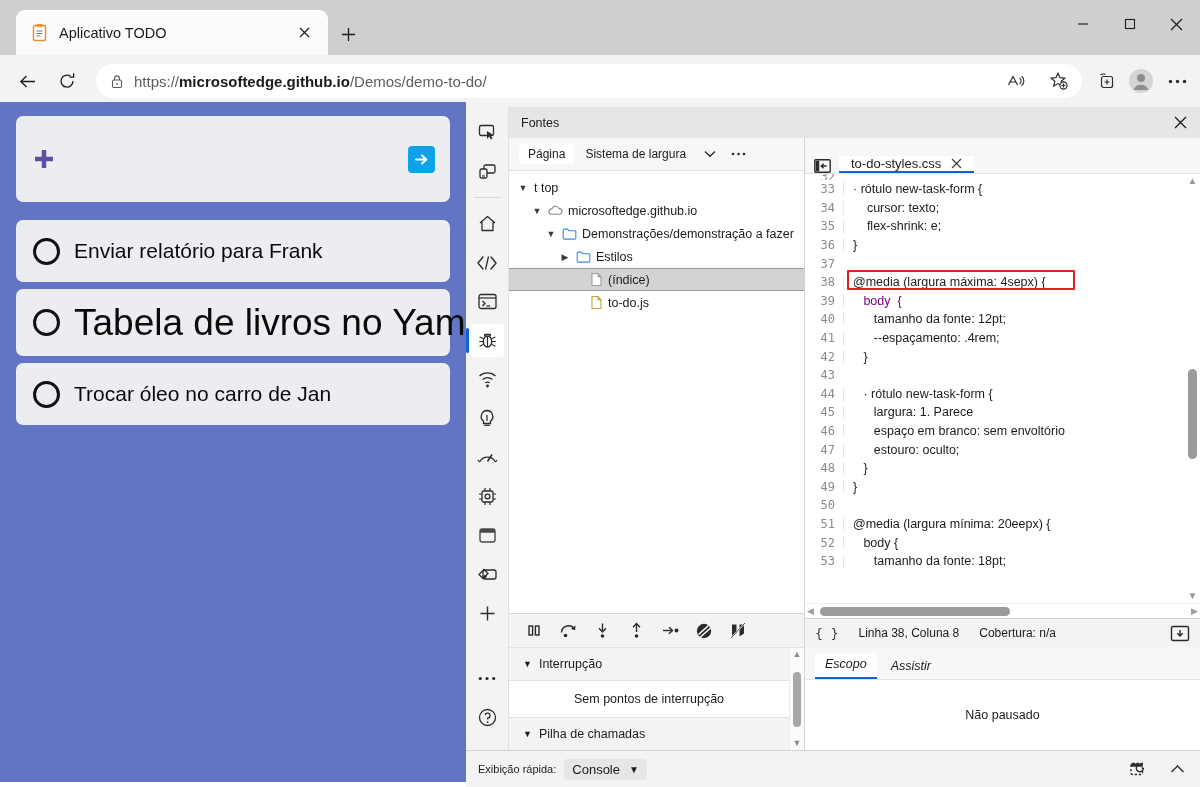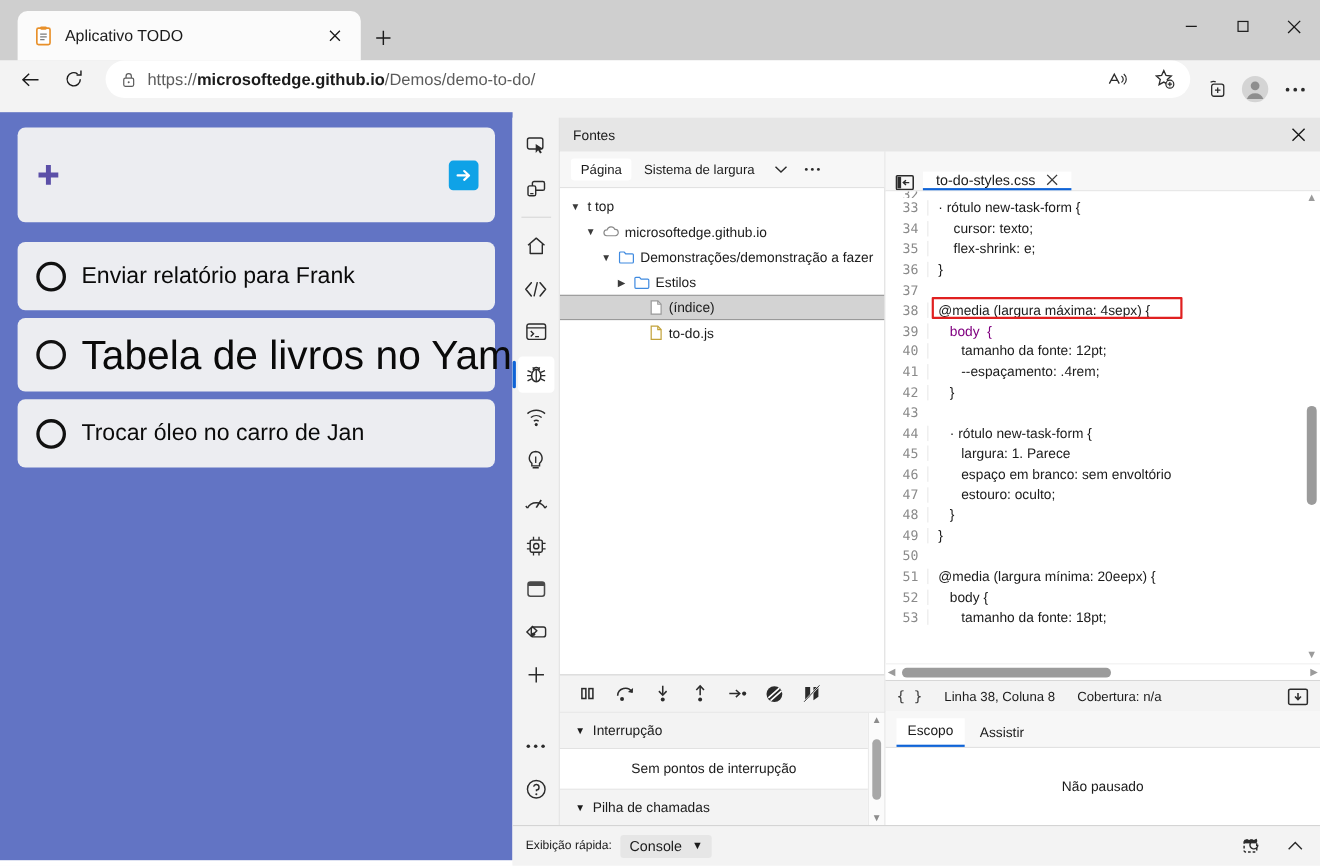--- a/index.html
+++ b/index.html
@@ -32,21 +32,21 @@
   }
   .new-tab {
     position:absolute; left:333px; top:19px; width:30px; height:30px;
     display:flex; align-items:center; justify-content:center; border-radius:4px;
   }
   .wincontrols { position:absolute; right:0; top:0; height:48px; display:flex; }
   .wc { width:47px; height:48px; display:flex; align-items:center; justify-content:center; }
 
   .toolbar {
     position:absolute; left:0; top:55px; width:1200px; height:52px;
-    background:#f3f3f3; display:flex; 
+    background:#f3f3f3; display:flex; align-items:center;
   }
   .tb-btn {
     width:34px; height:34px; border-radius:5px; display:flex;
     align-items:center; justify-content:center; flex:0 0 auto;
   }
   .omnibox {
     flex:1 1 auto; height:34px; background:#ffffff; border-radius:17px;
     display:flex; align-items:center; padding:0 6px 0 14px; gap:10px;
     margin:0 6px;
   }
@@ -207,21 +207,21 @@
     display:flex; align-items:center; gap:20px; padding:0 10px; flex:0 0 auto;
     font-size:12px; color:#1b1b1b;
   }
   .braces { font-size:13px; color:#3b3b3b; font-family:"DejaVu Sans Mono", monospace; }
   .status-spacer { flex:1 1 auto; }
 
   .scope-tabs {
     height:33px; background:#f7f7f7; display:flex; align-items:flex-end;
     gap:4px; padding-left:10px; flex:0 0 auto; border-bottom:1px solid #e2e2e2;
   }
-  .scope-tab { padding:4px 10px 6px; font-size:12.5px; color:#1b1b1b; }
+  .scope-tab { padding:4px 10px 6px; font-size:12.5px; color:#1b1b1b;font-style:italic; }
   .scope-tab.active { background:#ffffff; border-bottom:2px solid #0f63d6; }
   .scope-body {
     height:70px; background:#ffffff; display:flex; align-items:center;
     justify-content:center; font-size:12.5px; color:#1b1b1b; flex:0 0 auto;
   }
 
   .dt-footer {
     height:37px; background:#f3f3f3; border-top:1px solid #d4d4d4;
     display:flex; align-items:center; padding:0 8px 0 12px; gap:8px; flex:0 0 auto;
   }

